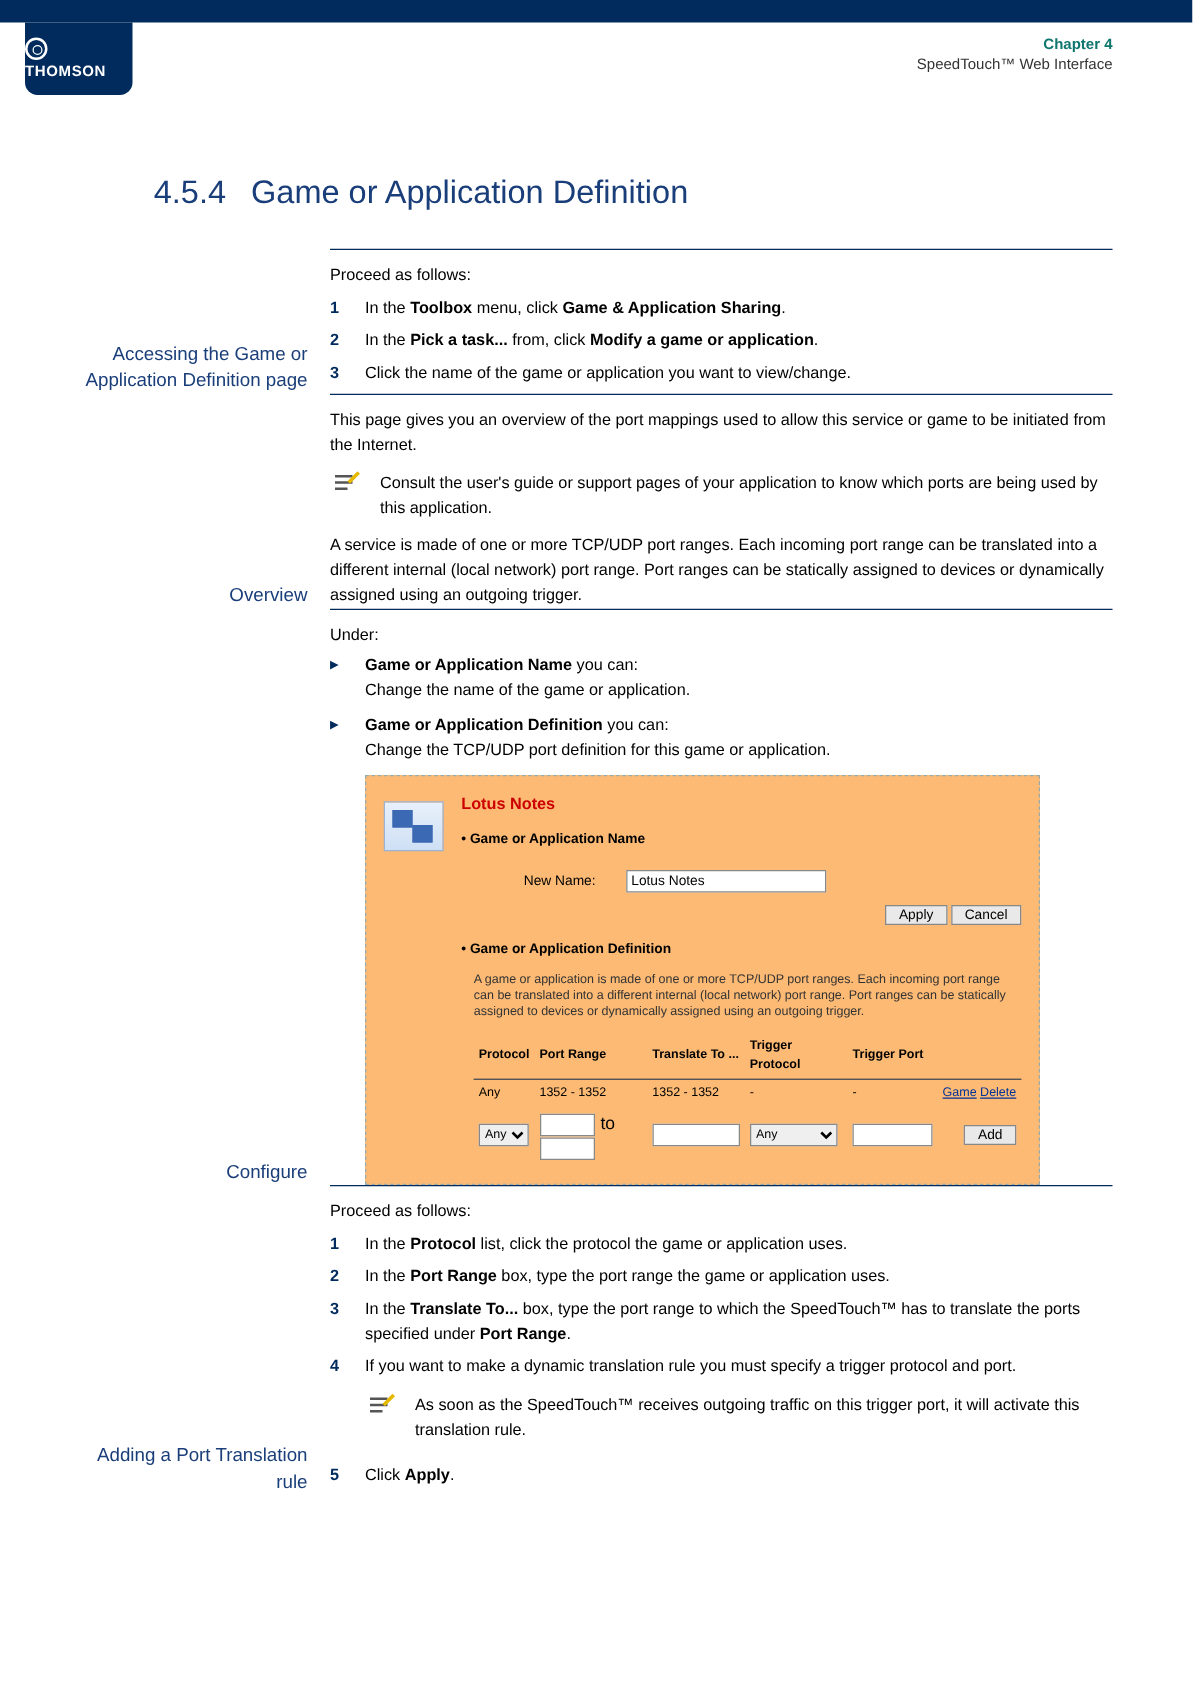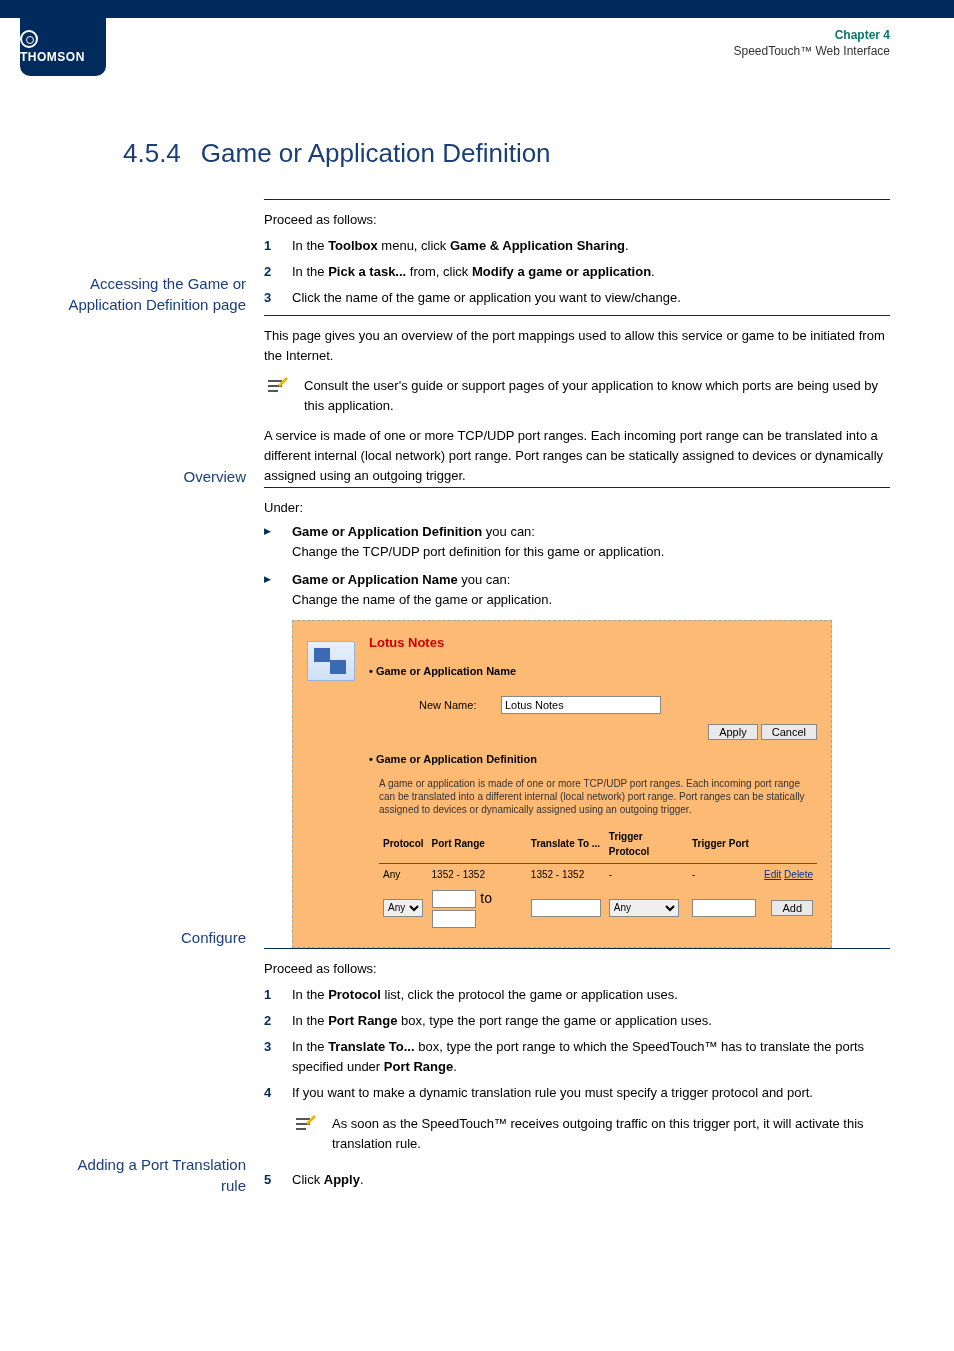--- a/index.html
+++ b/index.html
@@ -300,24 +300,24 @@
       <div>A service is made of one or more TCP/UDP port ranges. Each incoming port range can be translated into a different internal (local network) port range. Port ranges can be statically assigned to devices or dynamically assigned using an outgoing trigger.</div>
     </div>
   </div>
 
   <div class="block">
     <div class="label-col">Configure</div>
     <div class="body-col">
       <div>Under:</div>
       <ul class="arrowlist">
         <li>
+          <span><b>Game or Application Name</b><span> you can:</span><br><span>Change the name of the game or application.</span></span>
+        </li>
+        <li>
           <span><b>Game or Application Definition</b><span> you can:</span><br><span>Change the TCP/UDP port definition for this game or application.</span></span>
-        </li>
-        <li>
-          <span><b>Game or Application Name</b><span> you can:</span><br><span>Change the name of the game or application.</span></span>
         </li>
       </ul>
 
       <div class="ui-panel">
         <div class="hdr">
           <div class="app-icon"></div>
           <div>
             <div class="app-title">Lotus Notes</div>
             <div class="bullet-h">Game or Application Name</div>
           </div>
@@ -346,21 +346,21 @@
             </tr>
           </thead>
           <tbody>
             <tr>
               <td>Any</td>
               <td>1352 - 1352</td>
               <td>1352 - 1352</td>
               <td>-</td>
               <td>-</td>
               <td style="text-align:right; white-space:nowrap;">
-                <a>Edit</a>
+                <a>Game</a>
                 <a>Delete</a>
               </td>
             </tr>
             <tr>
               <td>
                 <select><option>Any</option></select>
               </td>
               <td>
                 <input type="text" class="smallin" style="">
                 <span class="midto">to</span>

